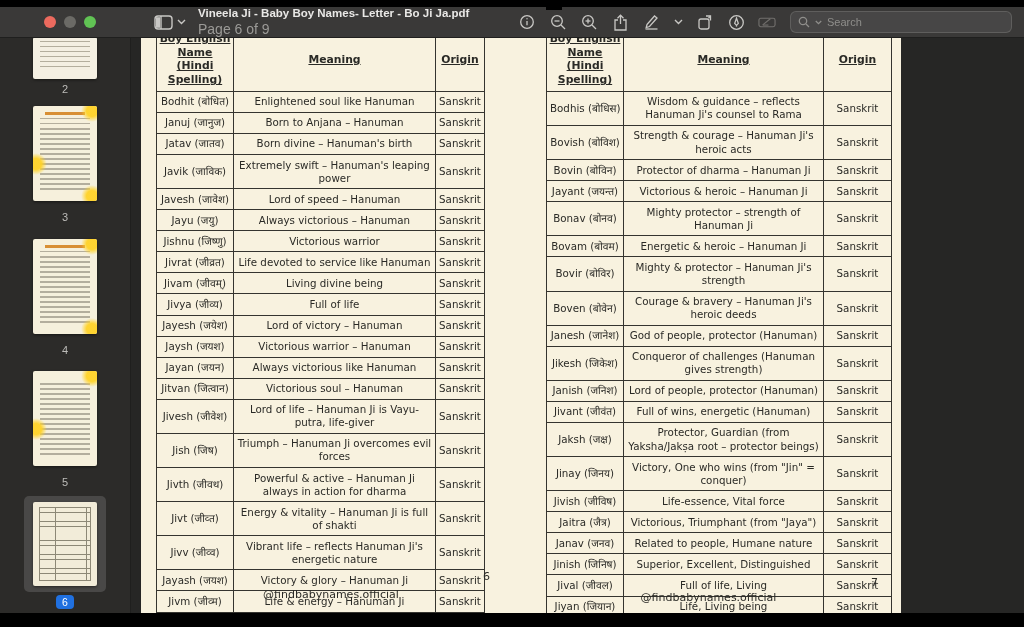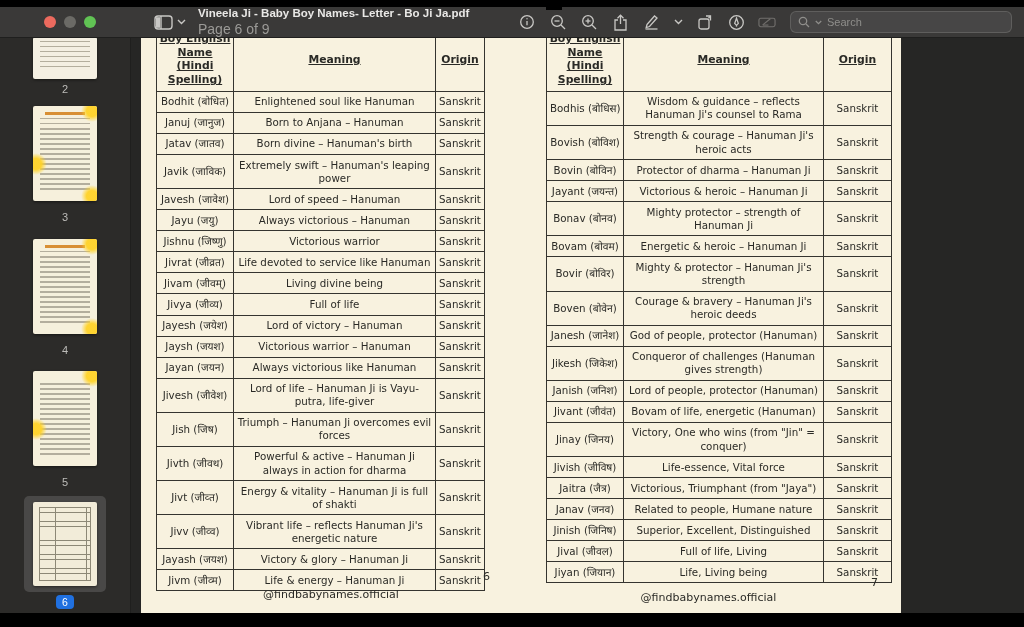--- a/index.html
+++ b/index.html
@@ -313,20 +313,25 @@
                     <td>Jaysh (जयश)</td>
                     <td>Victorious warrior – Hanuman</td>
                     <td>Sanskrit</td>
                   </tr>
                   <tr>
                     <td>Jayan (जयन)</td>
                     <td>Always victorious like Hanuman</td>
                     <td>Sanskrit</td>
                   </tr>
                   <tr>
+                    <td>Jitvan (जित्वान)</td>
+                    <td>Victorious soul – Hanuman</td>
+                    <td>Sanskrit</td>
+                  </tr>
+                  <tr>
                     <td>Jivesh (जीवेश)</td>
                     <td>Lord of life – Hanuman Ji is Vayu-putra, life-giver</td>
                     <td>Sanskrit</td>
                   </tr>
                   <tr>
                     <td>Jish (जिष)</td>
                     <td>Triumph – Hanuman Ji overcomes evil forces</td>
                     <td>Sanskrit</td>
                   </tr>
                   <tr>
@@ -425,21 +430,26 @@
                     <td>Conqueror of challenges (Hanuman gives strength)</td>
                     <td>Sanskrit</td>
                   </tr>
                   <tr>
                     <td>Janish (जनिश)</td>
                     <td>Lord of people, protector (Hanuman)</td>
                     <td>Sanskrit</td>
                   </tr>
                   <tr>
                     <td>Jivant (जीवंत)</td>
-                    <td>Bovam of life, energetic (Hanuman)</td>
+                    <td>Full of wins, energetic (Hanuman)</td>
+                    <td>Sanskrit</td>
+                  </tr>
+                  <tr>
+                    <td>Jaksh (जक्ष)</td>
+                    <td>Protector, Guardian (from Yaksha/Jakṣa root – protector beings)</td>
                     <td>Sanskrit</td>
                   </tr>
                   <tr>
                     <td>Jinay (जिनय)</td>
                     <td>Victory, One who wins (from "Jin" = conquer)</td>
                     <td>Sanskrit</td>
                   </tr>
                   <tr>
                     <td>Jivish (जीविष)</td>
                     <td>Life-essence, Vital force</td>

